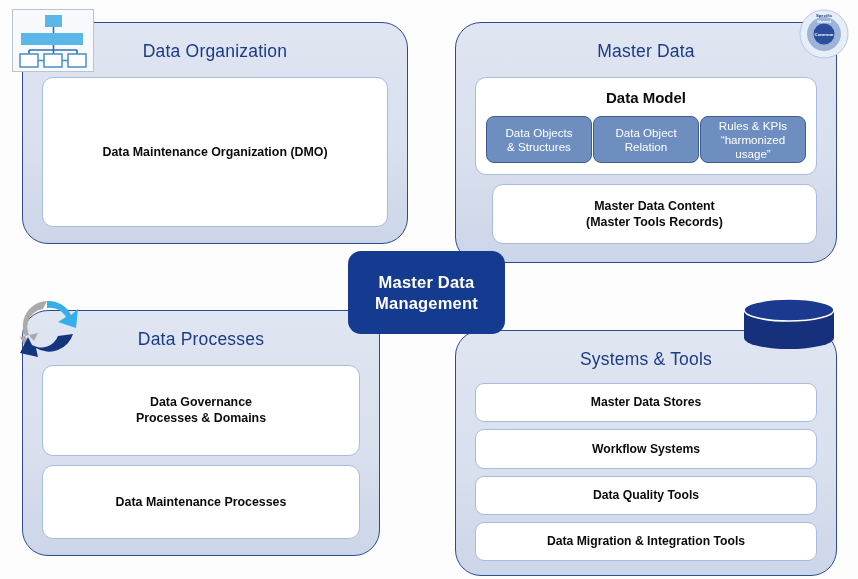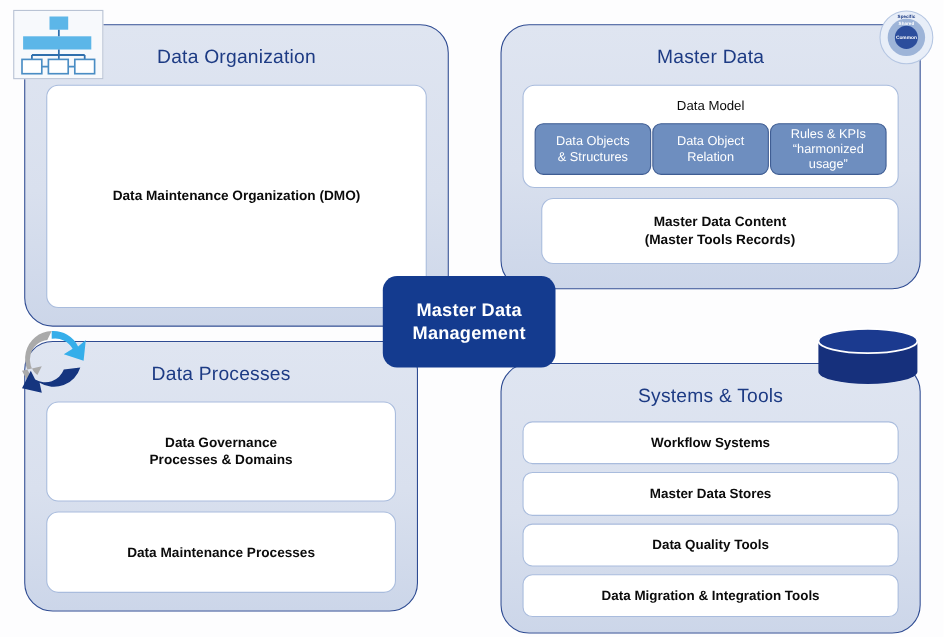--- a/index.html
+++ b/index.html
@@ -17,21 +17,21 @@
     box-sizing: border-box;
   }
 
   
   .panel {
     position: absolute;
     background: linear-gradient(180deg, #dfe5f1 0%, #d9e0ee 55%, #ccd6e9 100%);
     border: 1.6px solid #2e4b92;
     box-sizing: border-box;
   }
-  .panel.tl { left: 22px;  top: 22px;  width: 386px; height: 275px;
+  .panel.tl { left: 22px;  top: 22px;  width: 386px; height: 222px;
               border-radius: 26px 26px 26px 26px; }
   .panel.tr { left: 455px; top: 22px;  width: 382px; height: 241px;
               border-radius: 26px; }
   .panel.bl { left: 22px;  top: 310px; width: 358px; height: 246px;
               border-radius: 26px; }
   .panel.br { left: 455px; top: 310px; width: 382px; height: 246px;
               border-radius: 26px; margin-top: 20px; }
 
   .panel-title {
     text-align: center;
@@ -76,22 +76,22 @@
   .card.small { border-radius: 9px; font-size: 12.2px; }
 
   
   .card.datamodel {
     flex-direction: column;
     justify-content: flex-start;
     padding: 8px 10px 11px 10px;
     flex: 0 0 84px;
   }
   .dm-title {
-    font-size: 12px;
-    font-weight: normal;
+    font-size: 15px;
+    font-weight: bold;
     color: #0b0b0b;
     margin: 2px 0 8px 0;
   }
   .dm-row {
     display: flex;
     gap: 1px;
     width: 100%;
     flex: 1 1 auto;
   }
   .dm-box {
@@ -229,22 +229,22 @@
           <span>Processes &amp; Domains</span>
         </span>
       </div>
       <div class="card">Data Maintenance Processes</div>
     </div>
   </div>
 
   <div class="panel br">
     <div class="panel-title">Systems &amp; Tools</div>
     <div class="panel-body">
+      <div class="card small">Master Data Stores</div>
       <div class="card small">Workflow Systems</div>
-      <div class="card small">Master Data Stores</div>
       <div class="card small">Data Quality Tools</div>
       <div class="card small">Data Migration &amp; Integration Tools</div>
     </div>
   </div>
 
   <div id="center-badge">
     <span>
       <span>Master Data</span><br>
       <span>Management</span>
     </span>

